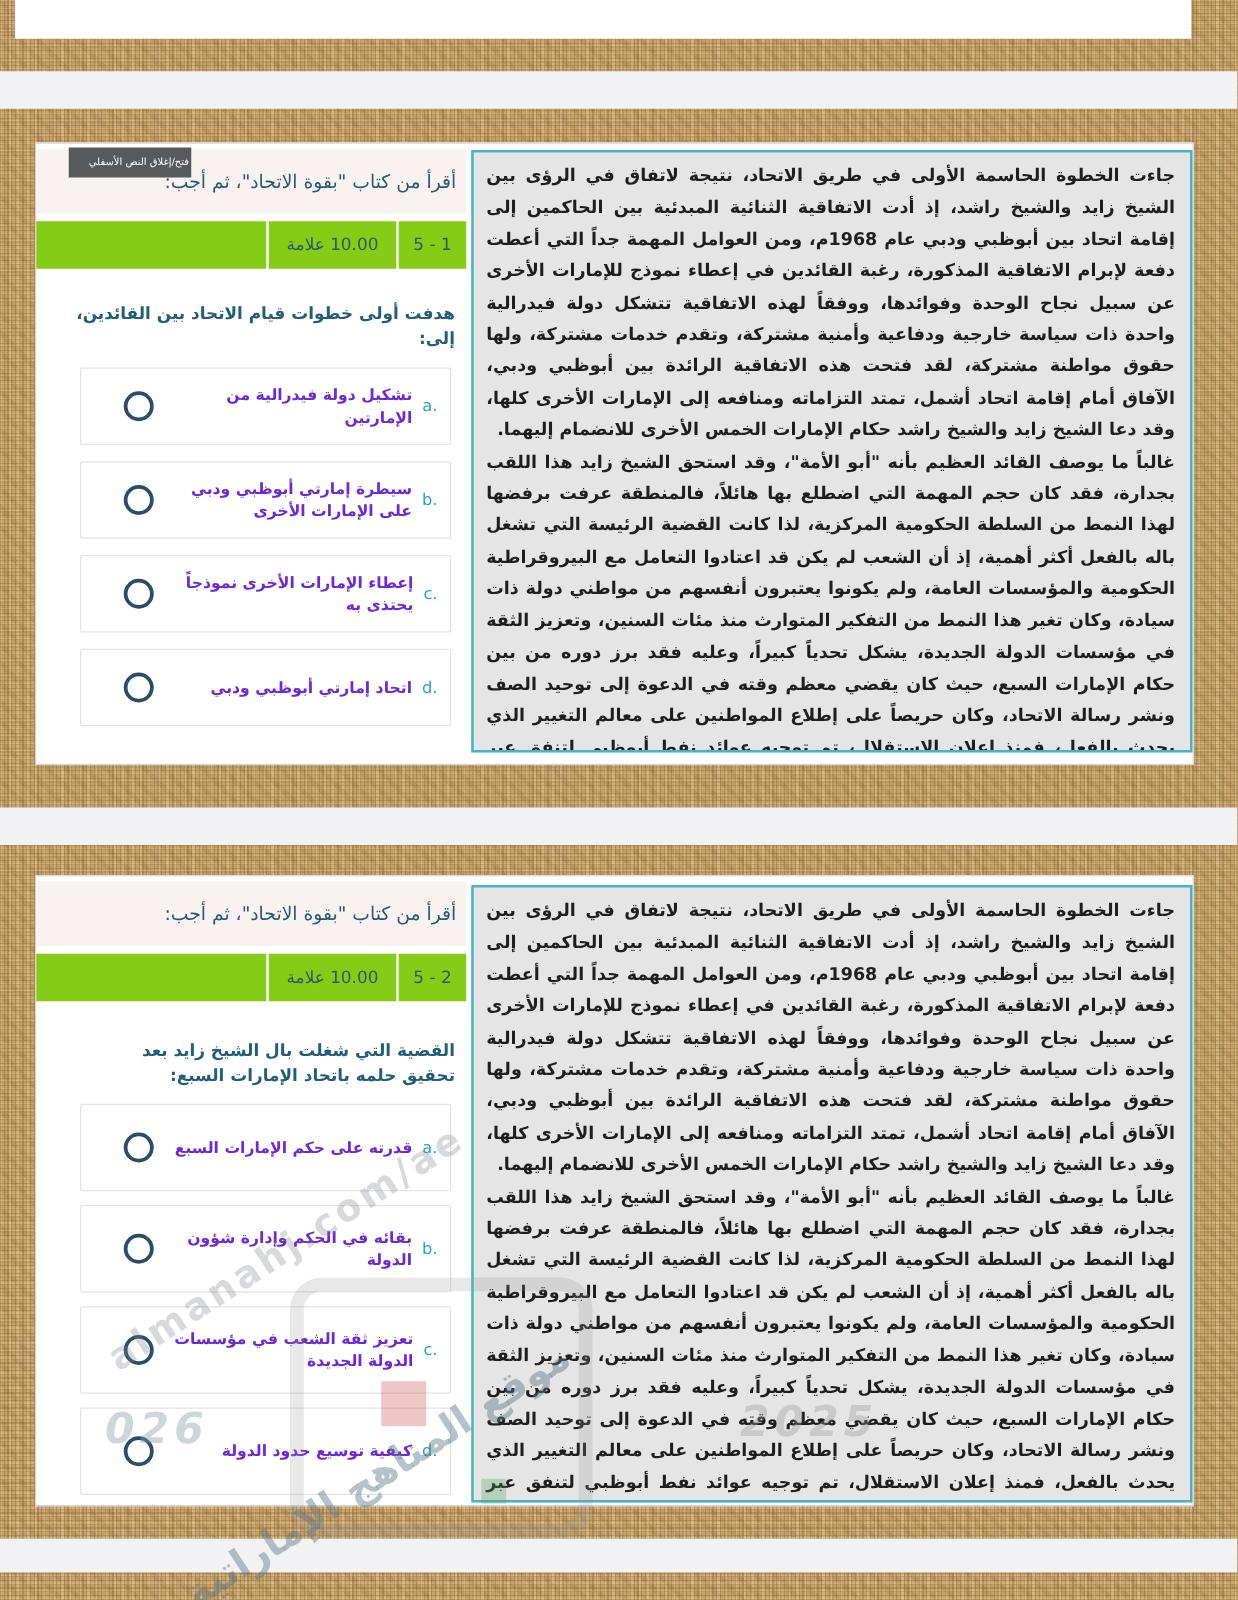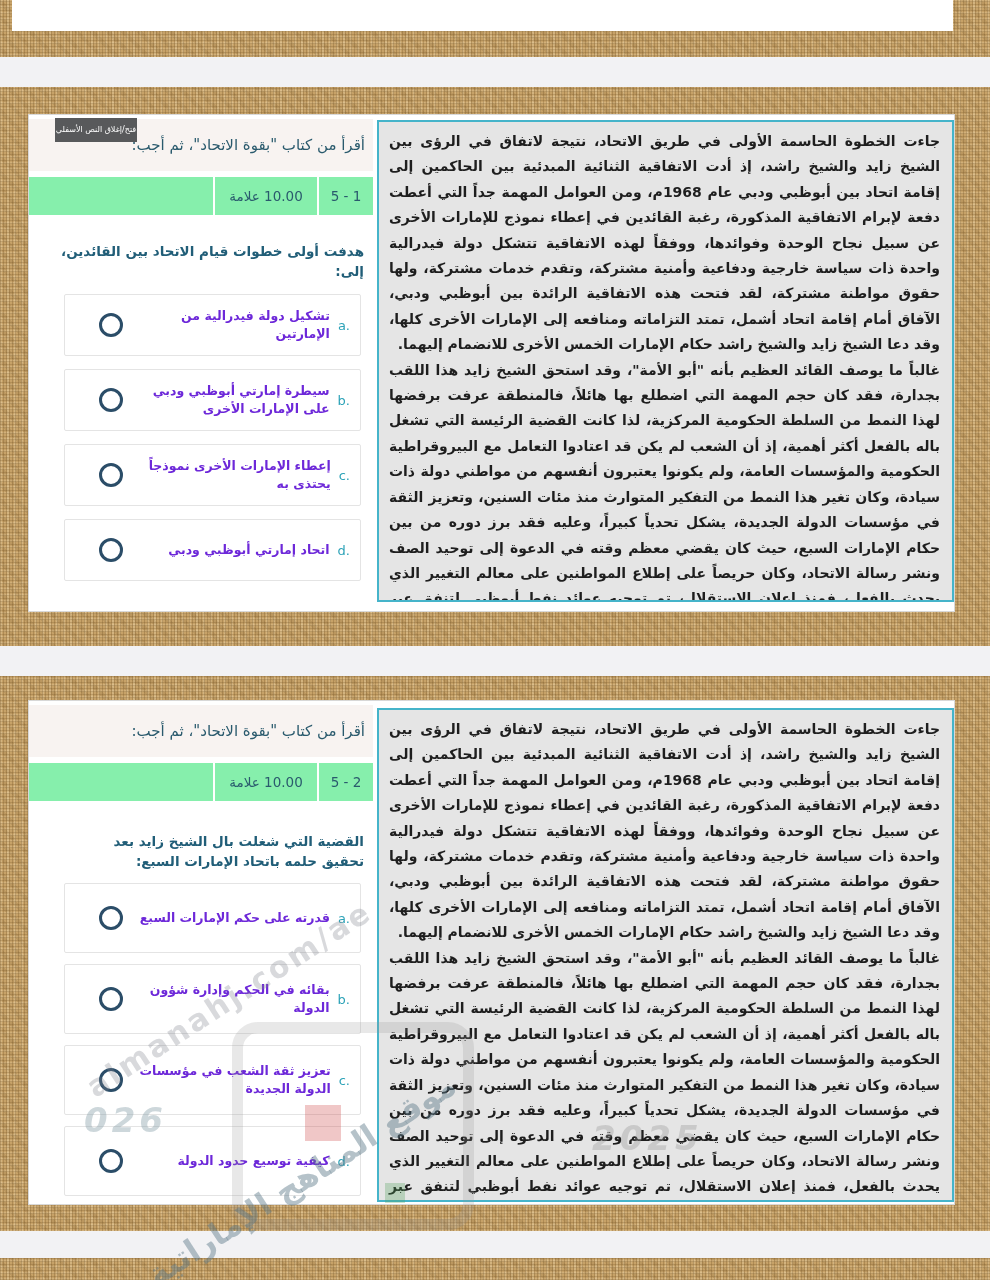--- a/index.html
+++ b/index.html
@@ -40,28 +40,28 @@
 
   
   .qpanel{position:absolute;left:0;top:0;width:344px;height:100%;direction:rtl;}
   .qheader{
     position:absolute;top:4px;right:0;left:0;height:52px;background:#f8f3f1;
     display:flex;align-items:center;padding:0 8px;box-sizing:border-box;
     color:#2a5a6d;font-size:15px;
   }
   .tooltip{
     position:absolute;top:-1px;left:26px;width:82px;height:24px;background:#58595b;
-    color:#ffffff;font-size:8px;line-height:24px;text-align:center;white-space:nowrap;
-    overflow:hidden;z-index:3;
+    color:#ffffff;font-size:8px;line-height:24px;text-align:left;white-space:nowrap;
+    overflow:hidden;z-index:3;padding-left:16px;
   }
   .qmeta{
     position:absolute;top:62px;right:0;left:0;height:38px;display:flex;direction:rtl;
     color:#2a5a6d;font-size:13.5px;
   }
-  .qmeta .cell{background:#86efac;display:flex;align-items:center;justify-content:center;}
+  .qmeta .cell{background:#84cc16;display:flex;align-items:center;justify-content:center;}
   .cell-num{width:54px;margin-left:2px;}
   .cell-pts{width:102px;margin-left:2px;}
   .cell-rest{flex:1;}
   .prompt{
     position:absolute;right:0;left:0;padding:0 9px;color:#215e78;
     font-size:13.5px;font-weight:bold;text-align:right;line-height:20px;
   }
   .card1 .prompt{top:126px;}
   .card2 .prompt{top:130px;margin-left:44px;}
 
@@ -82,21 +82,21 @@
     width:24px;height:24px;border:3px solid #2b4d68;border-radius:50%;background:#fff;
     box-sizing:border-box;
   }
 
   
   .wm{position:absolute;z-index:2;pointer-events:none;}
   .wm-domain{left:80px;top:1075px;transform:rotate(-33deg);transform-origin:left top;
     font-size:30px;font-weight:bold;letter-spacing:3px;color:rgba(125,130,140,0.30);}
   .wm-2025{left:592px;top:1118px;font-size:34px;font-weight:bold;font-style:italic;
     color:rgba(150,150,150,0.35);letter-spacing:4px;}
-  .wm-2026{left:84px;top:1100px;font-size:34px;font-weight:bold;font-style:italic;
+  .wm-2026{left:84px;top:1123px;font-size:34px;font-weight:bold;font-style:italic;
     color:rgba(130,155,165,0.40);letter-spacing:4px;}
   .wm-logo{left:232px;top:1022px;width:220px;height:186px;
     border:11px solid rgba(150,150,152,0.22);border-radius:26px;}
   .wm-logo .sq-red{position:absolute;left:62px;top:72px;width:36px;height:36px;
     background:rgba(205,70,70,0.30);}
   .wm-logo .sq-green{position:absolute;left:142px;top:150px;width:20px;height:20px;
     background:rgba(80,160,90,0.30);}
   .wm-ar{left:140px;top:1262px;transform:rotate(-33deg);transform-origin:left top;
     font-size:32px;font-weight:bold;color:rgba(90,120,135,0.45);direction:rtl;}
 </style>

